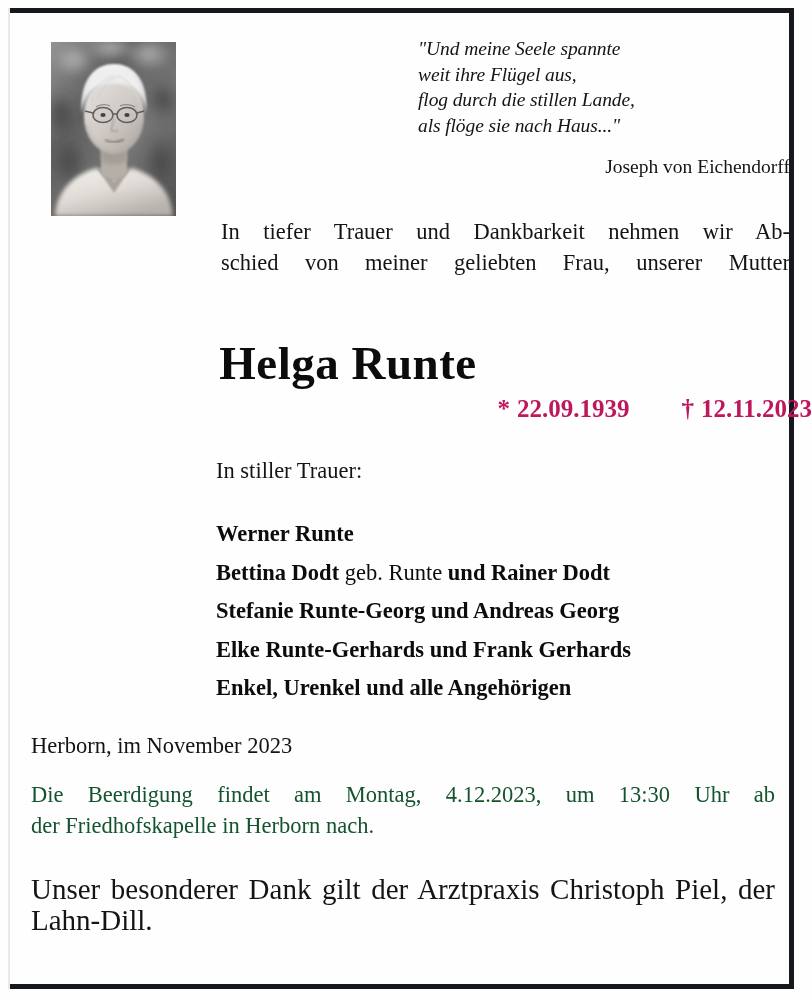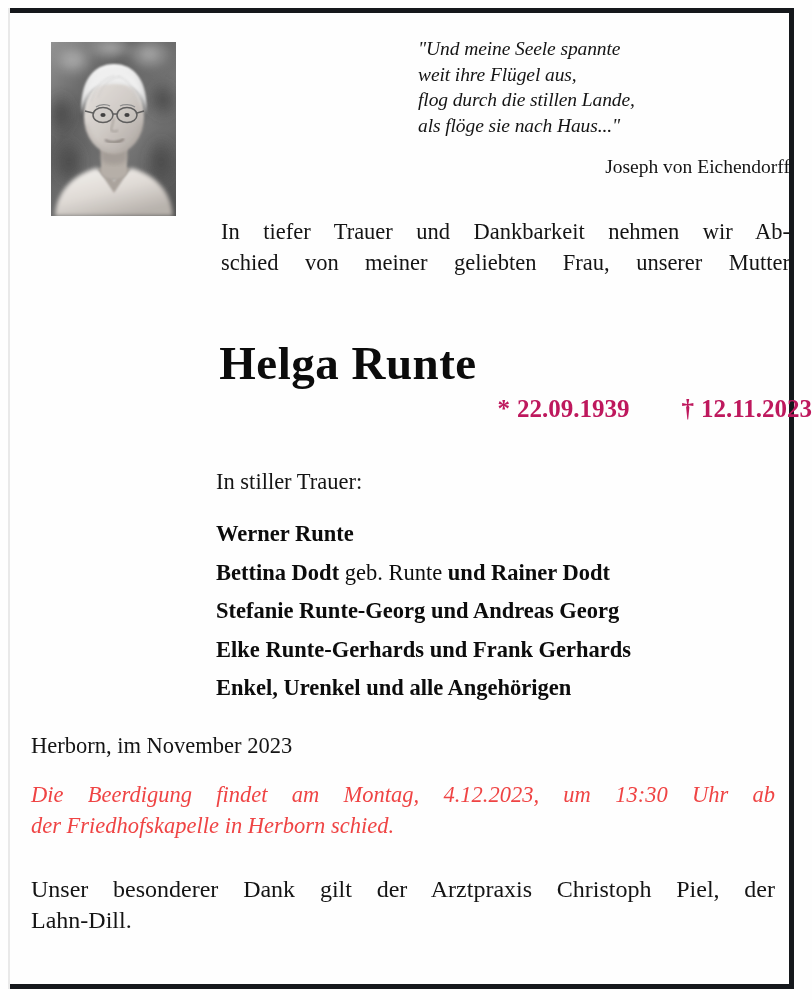--- a/index.html
+++ b/index.html
@@ -112,21 +112,21 @@
     line-height: 30px;
     color: #be185d;
   }
   .dates .birth { margin-right: 52px; }
   .dates .sym { margin-right: 7px; }
 
   
   .mourn-head {
     position: absolute;
     left: 216px;
-    top: 467px;
+    top: 456px;
     font-size: 22.5px;
     line-height: 30px;
     color: #141414;
   }
   .mourn-list {
     position: absolute;
     left: 216px;
     top: 515px;
     width: 574px;
   }
@@ -149,29 +149,28 @@
     line-height: 30px;
     color: #141414;
   }
   .funeral {
     position: absolute;
     left: 31px;
     top: 779px;
     width: 744px;
     font-size: 22.5px;
     line-height: 31px;
-    color: #ef4444;
-    font-style: italic;
+    color: #14532d;
   }
   .thanks {
     position: absolute;
     left: 31px;
     top: 874px;
     width: 744px;
-    font-size: 24px;
+    font-size: 29px;
     line-height: 31px;
     color: #141414;
   }
   .just-line {
     display: block;
     text-align: justify;
     text-align-last: justify;
   }
   .last-line { display: block; }
 </style>
@@ -319,21 +318,21 @@
     </div>
     <div class="m m-c">
       <span>Enkel, Urenkel und alle Angehörigen</span>
     </div>
   </div>
 
   <div class="place">Herborn, im November 2023</div>
 
   <div class="funeral">
     <span class="just-line">Die Beerdigung findet am Montag, 4.12.2023, um 13:30 Uhr ab</span>
-    <span class="last-line">der Friedhofskapelle in Herborn schied.</span>
+    <span class="last-line">der Friedhofskapelle in Herborn nach.</span>
   </div>
 
   <div class="thanks">
     <span class="just-line">Unser besonderer Dank gilt der Arztpraxis Christoph Piel, der</span>
     <span class="last-line">Lahn-Dill.</span>
   </div>
 
 </div>
 
 </body></html>

